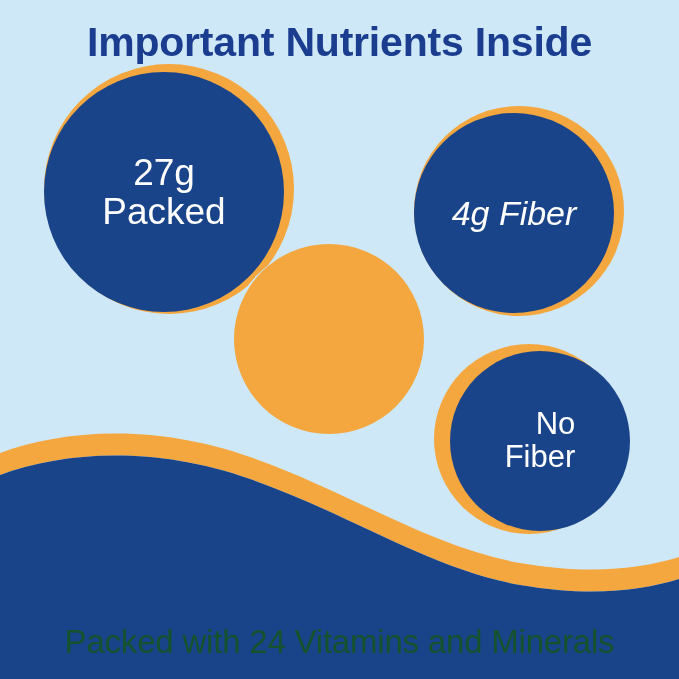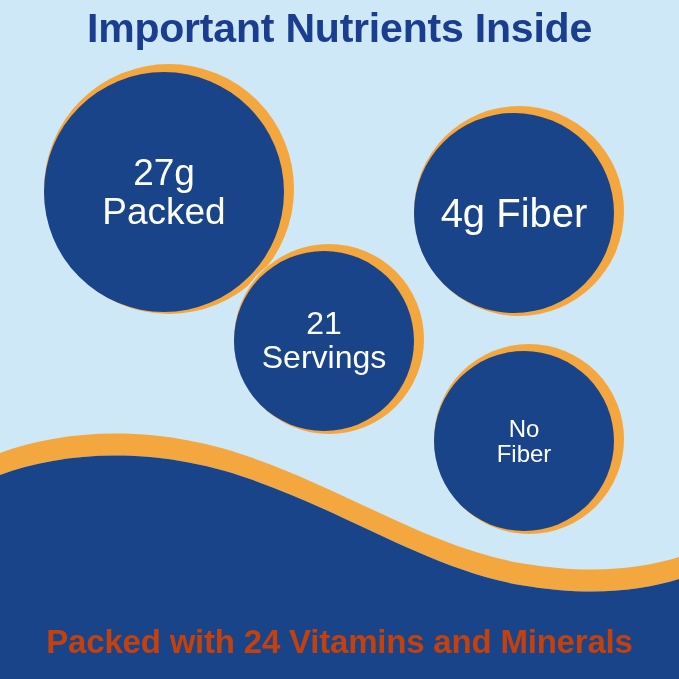--- a/index.html
+++ b/index.html
@@ -15,21 +15,21 @@
     overflow: hidden;
     background: #cfe8f7;
     font-family: "Liberation Sans", sans-serif;
     -webkit-font-smoothing: antialiased;
   }
 
   
   .title {
     position: absolute;
     left: 0;
-    top: 5px;
+    top: 19px;
     width: 679px;
     text-align: center;
     font-family: "Liberation Sans Narrow", "Liberation Sans", sans-serif;
     font-size: 41px;
     font-weight: bold;
     letter-spacing: -0.2px;
     color: #1b3d8f;
     white-space: nowrap;
     z-index: 30;
   }
@@ -69,28 +69,28 @@
     position: absolute;
     border-radius: 50%;
     background: #cfe8f7;
   }
 
   
   #bubble-protein   { left: 44px;  top: 64px;  width: 250px; height: 250px; }
   #bubble-protein  .disc  { left: 0px;  top: 8px;  width: 240px; height: 240px; font-size: 37px; }
 
   #bubble-fiber     { left: 414px; top: 106px; width: 210px; height: 210px; }
-  #bubble-fiber    .disc  { left: 0px;  top: 7px;  width: 200px; height: 200px; font-size: 40px; }
+  #bubble-fiber    .disc  { left: 0px;  top: 7px;  width: 200px; height: 200px; font-size: 34px; font-style: italic; }
 
   #bubble-servings  { left: 234px; top: 244px; width: 190px; height: 190px; }
   #bubble-servings .disc  { left: 0px;  top: 7px;  width: 180px; height: 180px; font-size: 32px; }
   #bubble-servings .halo  { left: -6px; top: 1px;  width: 202px; height: 202px; }
 
   #bubble-nosugar   { left: 434px; top: 344px; width: 190px; height: 190px; }
-  #bubble-nosugar  .disc  { left: 0px;  top: 7px;  width: 180px; height: 180px; font-size: 24px; }
+  #bubble-nosugar  .disc  { left: 16px;  top: 7px;  width: 180px; height: 180px; font-size: 31px; text-align: right; }
   #bubble-nosugar  .halo  { left: -8px; top: -1px; width: 208px; height: 208px; }
 
   
   .wave {
     position: absolute;
     left: 0;
     bottom: 0;
     width: 679px;
     height: 260px;
     z-index: 10;
@@ -99,23 +99,23 @@
 
   
   .footer {
     position: absolute;
     left: 0;
     bottom: 18px;
     width: 679px;
     text-align: center;
     font-family: "Liberation Sans Narrow", "Liberation Sans", sans-serif;
     font-size: 33px;
-    font-weight: bold;
+    font-weight: normal;
     letter-spacing: -0.2px;
-    color: #c2410c;
+    color: #14532d;
     white-space: nowrap;
     z-index: 40;
   }
 </style>
 </head>
 <body>
 
 <div id="poster">
 
   <div class="title">Important Nutrients Inside</div>
@@ -146,26 +146,20 @@
     <div class="disc">
       <div>
         <span>4g Fiber</span>
       </div>
     </div>
   </div>
 
   <div class="bubble haloed" id="bubble-servings">
     <div class="halo"></div>
     <div class="ring"></div>
-    <div class="disc">
-      <div>
-        <span>21</span>
-        <span>Servings</span>
-      </div>
-    </div>
   </div>
 
   <div class="bubble haloed" id="bubble-nosugar">
     <div class="halo"></div>
     <div class="ring"></div>
     <div class="disc">
       <div>
         <span>No</span>
         <span>Fiber</span>
       </div>

